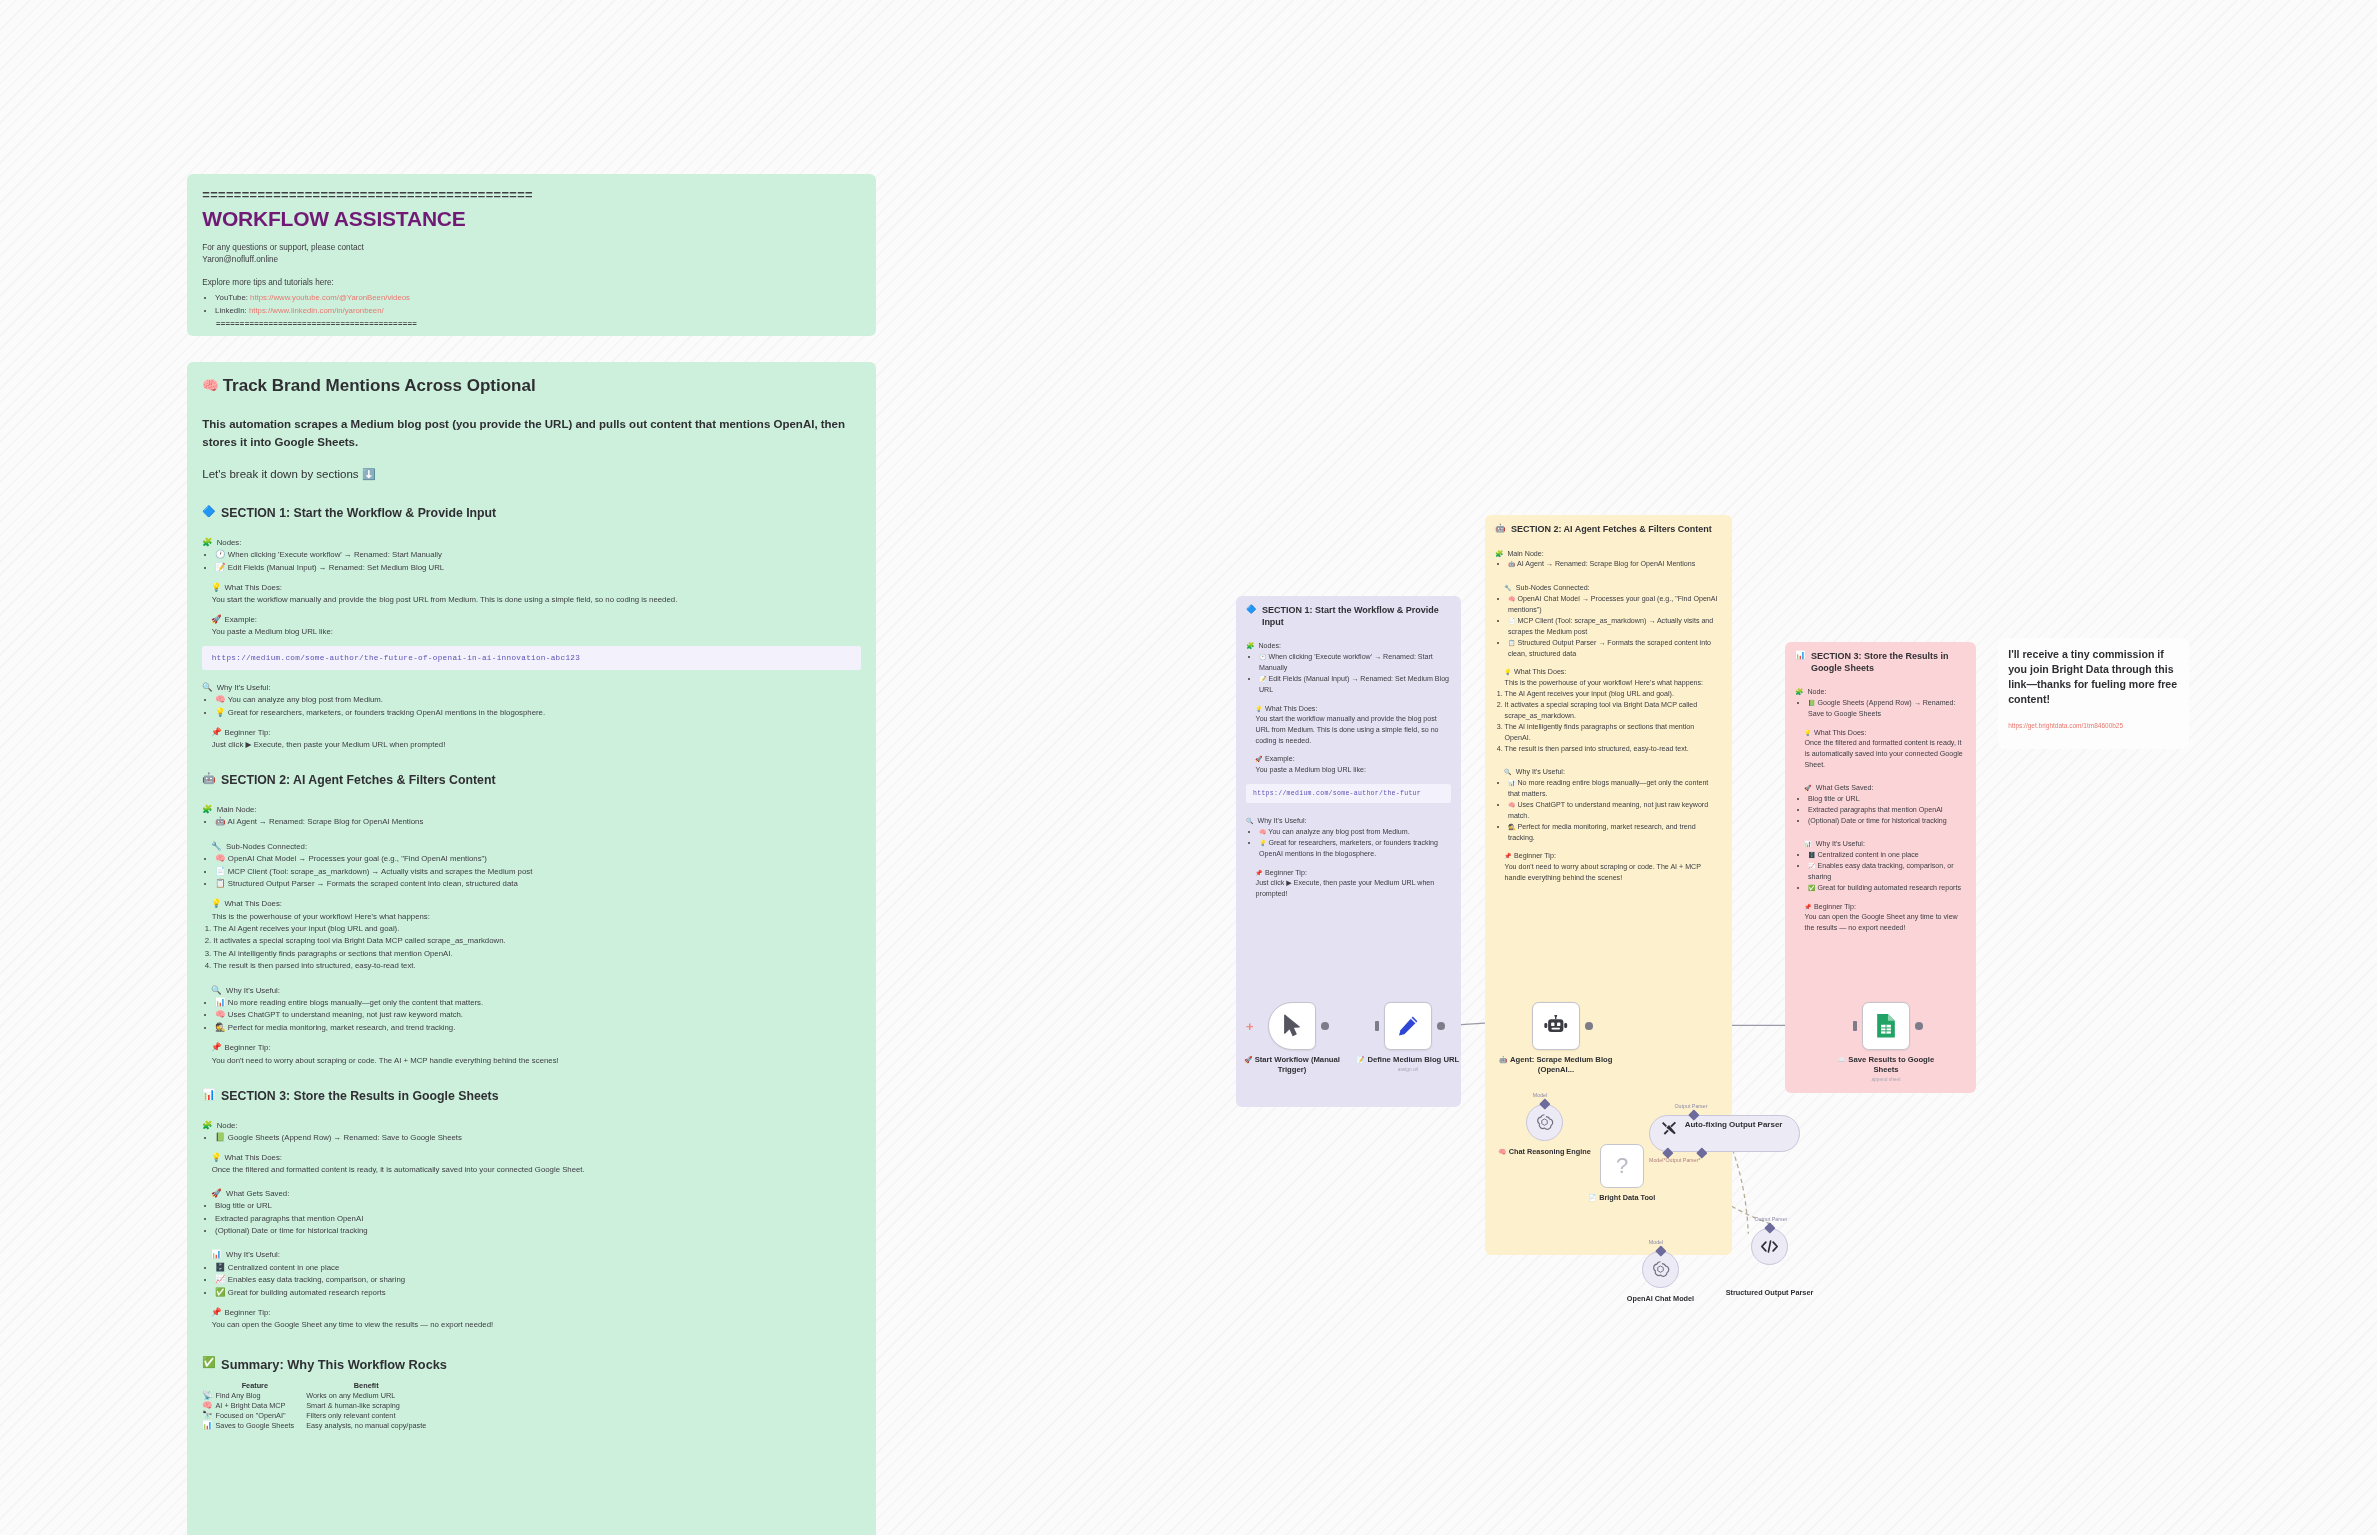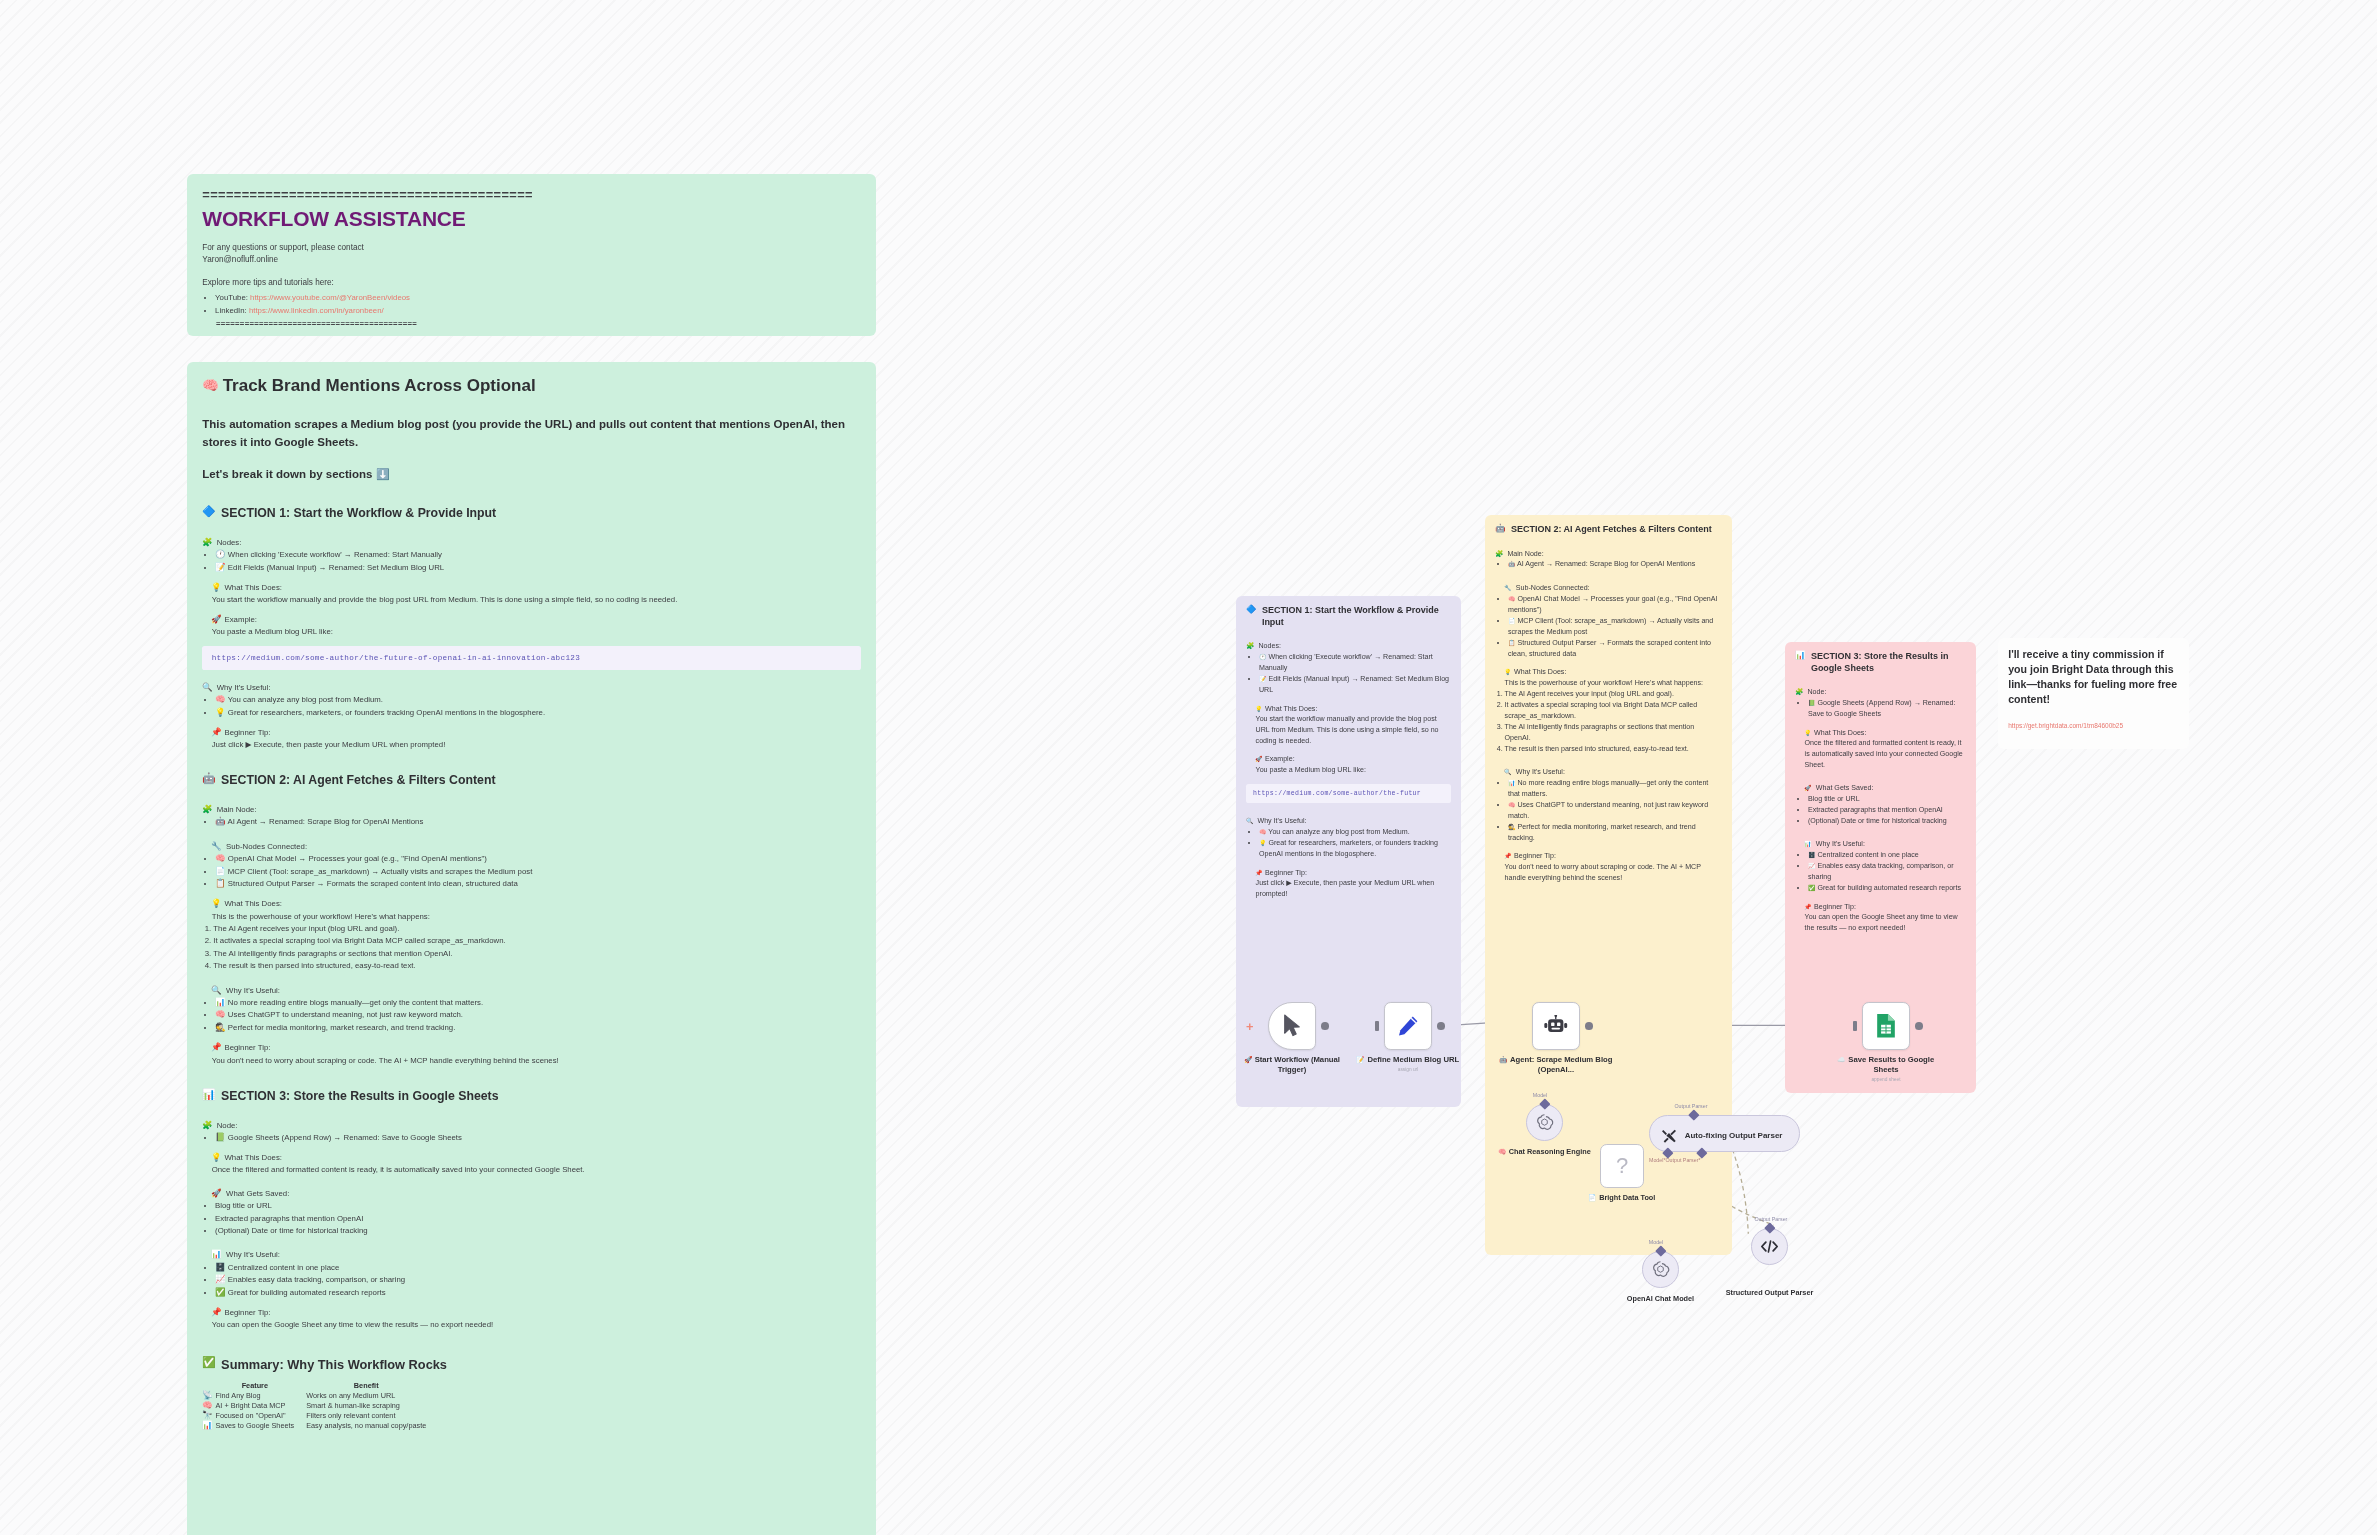--- a/index.html
+++ b/index.html
@@ -55,21 +55,21 @@
 
   h2.section-title {
     font-size: 12.3px; font-weight: 700; color: #2f2f33;
     display: flex; align-items: flex-start; gap: 5.1px; line-height: 1.3;
   }
   h2.doc-title {
     font-size: 17px; font-weight: 700; color: #2f2f33;
     display: flex; align-items: center; gap: 3.4px;
   }
   .lead { font-size: 11.5px; font-weight: 700; color: #2f2f33; line-height: 1.6; }
-  .lead2 { font-size: 11.5px; font-weight: 700; color: #2f2f33; display: flex; gap: 4.3px; align-items: center; }
+  .lead2 { font-size: 11.5px; font-weight: 400; color: #2f2f33; display: flex; gap: 4.3px; align-items: center; }
 
   ul.tight, ol.tight { margin: 0; padding-left: 12.8px; }
   ul.tight li, ol.tight li { font-size: 7.8px; color: #3c3c41; line-height: 1.62; }
   ul.tight.xs li, ol.tight.xs li { font-size: 7.1px; line-height: 1.55; }
   .blk { margin-top: 7.7px; }
   .lbl { font-size: 7.8px; color: #3c3c41; line-height: 1.55; }
   .lbl.xs { font-size: 7.1px; line-height: 1.5; }
   .note-ind { padding-left: 9.4px; }
 
   .codebox {
@@ -128,21 +128,21 @@
   }
   .subnode-square {
     width: 44px; height: 44px; background: #fff;
     border: 1.4px solid #c4c4cc; border-radius: 6.8px;
     display: flex; align-items: center; justify-content: center;
     font-size: 22px; color: #b9b9c4; font-weight: 400;
   }
   .pill {
     height: 37px; padding: 4px 17px 0 11px; border-radius: 19px;
     background: #eceaf5; border: 1.2px solid #c9c6dc;
-    display: flex; align-items: center; gap: 7.7px;
+    display: flex; align-items: flex-start; gap: 7.7px;
     font-size: 8px; color: #2f2f33; font-weight: 600; line-height: 1.25;
   }
   .diamond {
     position: absolute; width: 7.7px; height: 7.7px; background: #6d6a9c;
     transform: rotate(45deg); border-radius: 0.9px;
   }
   .conn-label {
     position: absolute; font-size: 5.3px; color: #8e8ba8;
     white-space: nowrap; font-weight: 500;
   }

